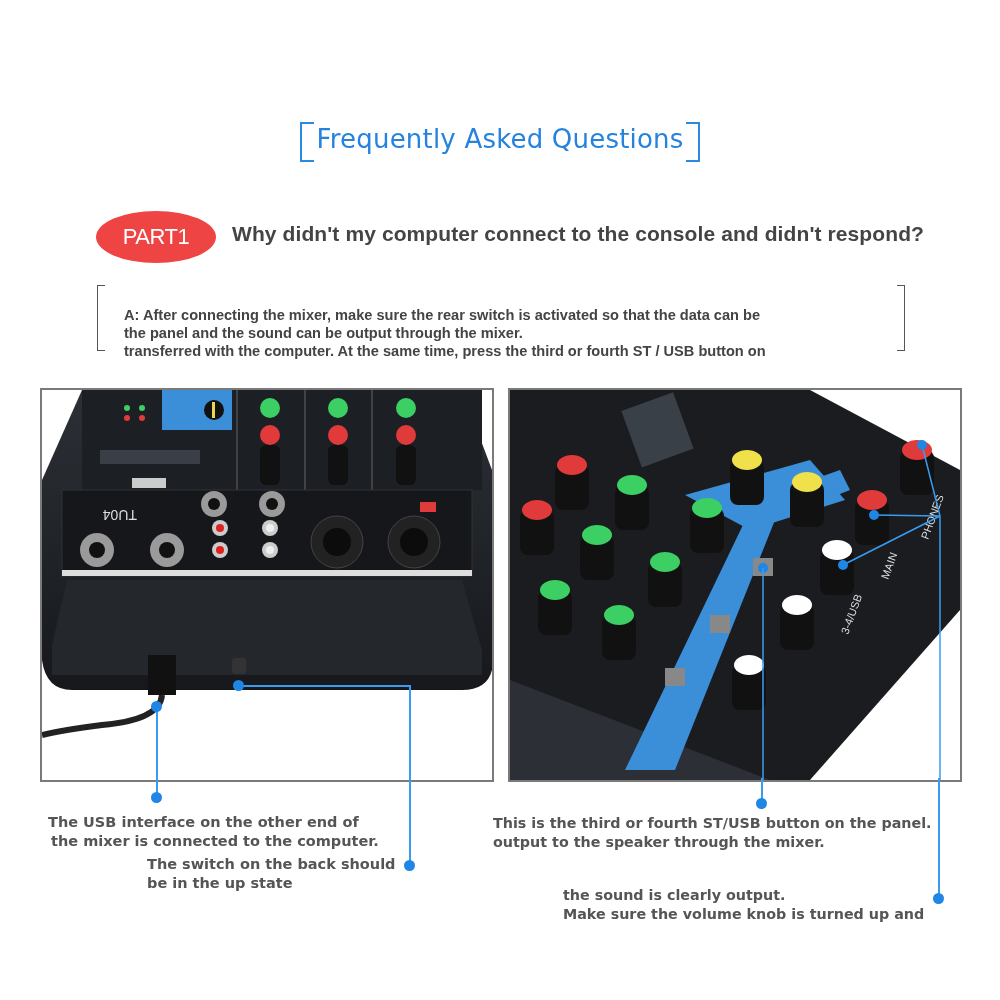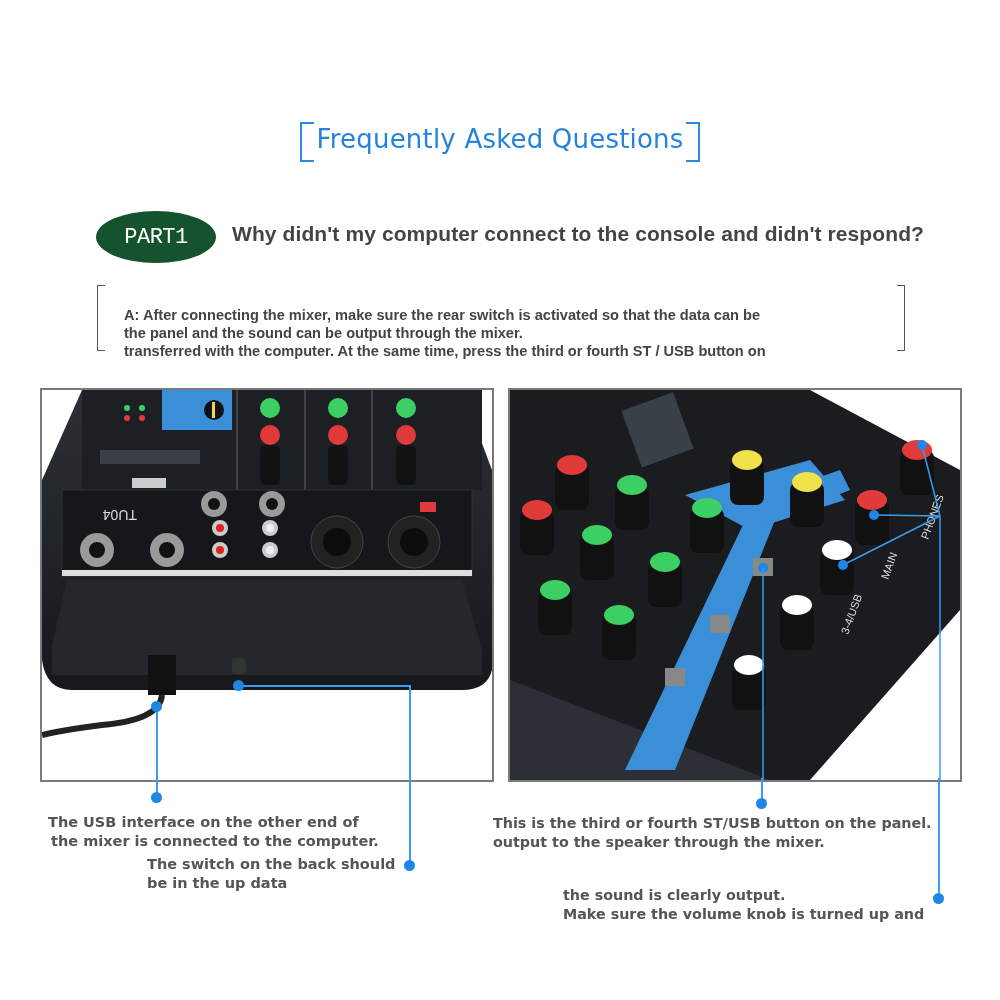--- a/index.html
+++ b/index.html
@@ -9,22 +9,22 @@
 
   
   .title-wrap { left:300px; top:122px; width:400px; height:38px; }
   .title-wrap .br { position:absolute; top:0; width:12px; height:36px; border:2px solid #2a8ae0; }
   .title-wrap .br.l { left:0; border-right:none; }
   .title-wrap .br.r { right:0; border-left:none; }
   .title-text { position:absolute; left:0; right:0; top:2px; text-align:center; color:#2583de;
                 font-size:26px; font-weight:500; letter-spacing:0.2px; font-family:"DejaVu Sans", sans-serif; }
 
   
-  .badge { left:96px; top:211px; width:120px; height:52px; border-radius:50%; background:#14532d;
-           color:#fff; font-family:Liberation Mono, monospace; font-size:22px;
+  .badge { left:96px; top:211px; width:120px; height:52px; border-radius:50%; background:#ef4444;
+           color:#fff; font-family:Liberation Sans, sans-serif; font-size:22px;
            display:flex; align-items:center; justify-content:center; letter-spacing:-0.5px; }
   .question { left:232px; top:222px; font-size:21px; color:#444; font-weight:bold;
               font-family:"Liberation Sans", sans-serif; letter-spacing:0.1px; white-space:nowrap; }
 
   
   .ans-wrap { left:97px; top:285px; width:808px; height:66px; }
   .ans-wrap .br { position:absolute; top:0; width:7px; height:64px; border:1.5px solid #555; }
   .ans-wrap .br.l { left:0; border-right:none; }
   .ans-wrap .br.r { right:0; border-left:none; }
   .ans-text { position:absolute; left:27px; top:8px; width:770px; font-size:14.6px; line-height:18px;
@@ -207,21 +207,21 @@
 <div class="abs dot" style="left:756px; top:798px;"></div>
 <div class="abs line" style="left:938px; top:778px; width:1.5px; height:118px;"></div>
 <div class="abs dot" style="left:933px; top:893px;"></div>
 
 <div class="abs cap" style="left:48px; top:813px;">
   <div>The USB interface on the other end of</div>
   <div style="padding-left:3px;">the mixer is connected to the computer.</div>
 </div>
 <div class="abs cap" style="left:147px; top:855px;">
   <div>The switch on the back should</div>
-  <div>be in the up data</div>
+  <div>be in the up state</div>
 </div>
 <div class="abs cap" style="left:493px; top:814px; font-size:14.3px;">
   <div>This is the third or fourth ST/USB button on the panel.</div>
   <div>output to the speaker through the mixer.</div>
 </div>
 <div class="abs cap" style="left:563px; top:886px; font-size:14.3px;">
   <div>the sound is clearly output.</div>
   <div>Make sure the volume knob is turned up and</div>
 </div>
 

